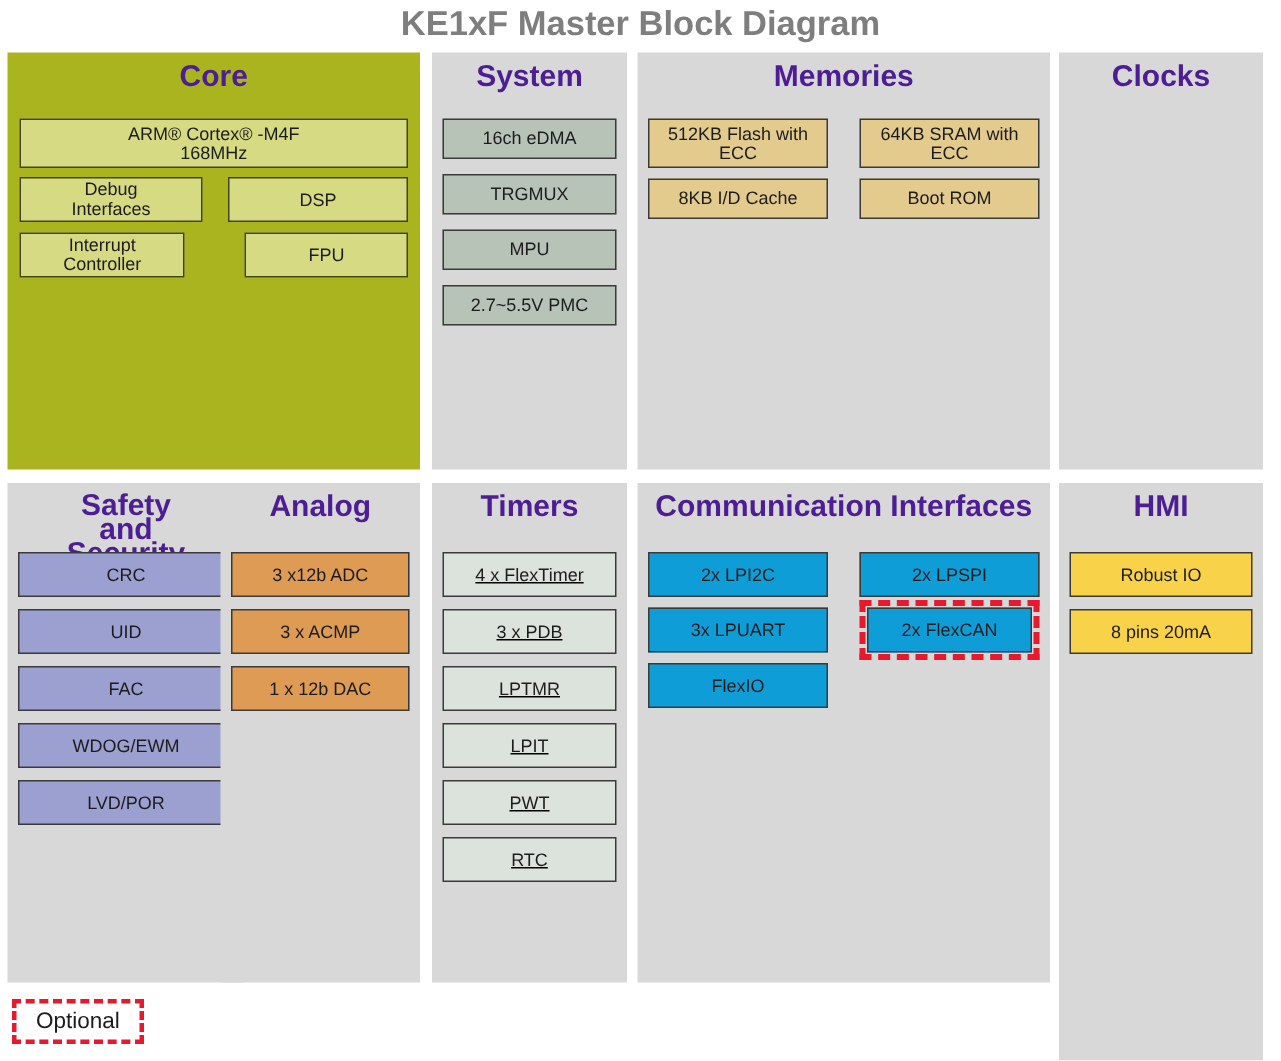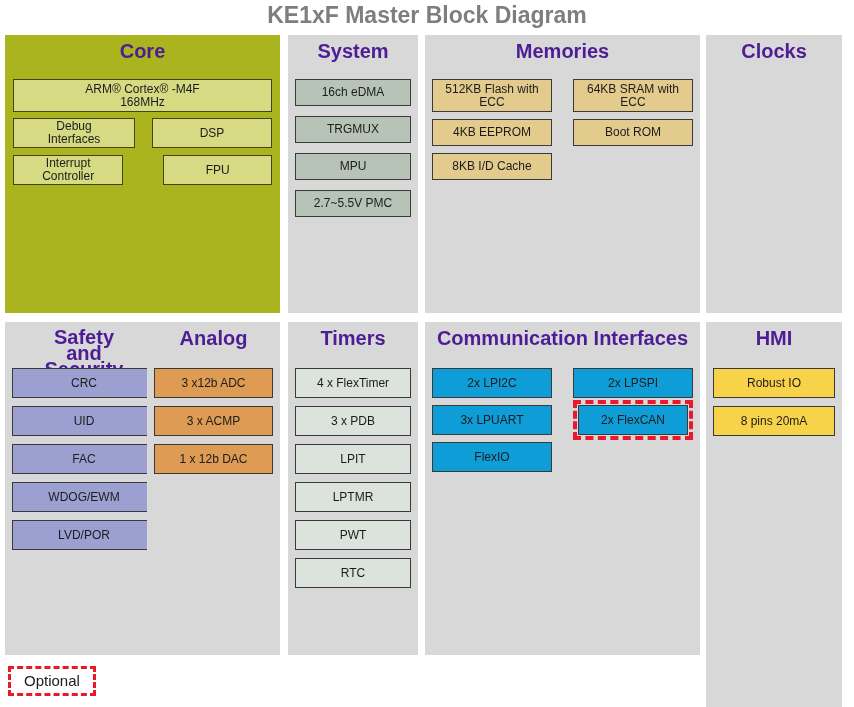--- a/index.html
+++ b/index.html
@@ -106,23 +106,20 @@
 
   <div class="panel p-memories" style="left:425px;top:35px;width:275px;height:278px;">
     <div class="panel-title">Memories</div>
     <div class="panel-body cols" style="top:44px;">
       <div class="col">
         <div class="block h33">
           <span>512KB Flash with</span>
           <span>ECC</span>
         </div>
         <div class="block h27">
-            <span>4KB EEPROM</span>
-          </div>
-        <div class="block h27">
             <span>8KB I/D Cache</span>
           </div>
       </div>
       <div class="col">
         <div class="block h33">
           <span>64KB SRAM with</span>
           <span>ECC</span>
         </div>
         <div class="block h27">
             <span>Boot ROM</span>
@@ -166,32 +163,32 @@
           <span>3 x ACMP</span>
         </div>
       <div class="block h30">
           <span>1 x 12b DAC</span>
         </div>
     </div>
   </div>
 
   <div class="panel p-timers" style="left:288px;top:322px;width:130px;height:333px;">
     <div class="panel-title">Timers</div>
-    <div class="panel-body" style="top:46px;">
+    <div class="panel-body" style="top:46px;text-decoration:underline;">
       <div class="block h30">
           <span>4 x FlexTimer</span>
         </div>
       <div class="block h30">
           <span>3 x PDB</span>
         </div>
       <div class="block h30">
+          <span>LPTMR</span>
+        </div>
+      <div class="block h30">
           <span>LPIT</span>
-        </div>
-      <div class="block h30">
-          <span>LPTMR</span>
         </div>
       <div class="block h30">
           <span>PWT</span>
         </div>
       <div class="block h30">
           <span>RTC</span>
         </div>
     </div>
   </div>
 

